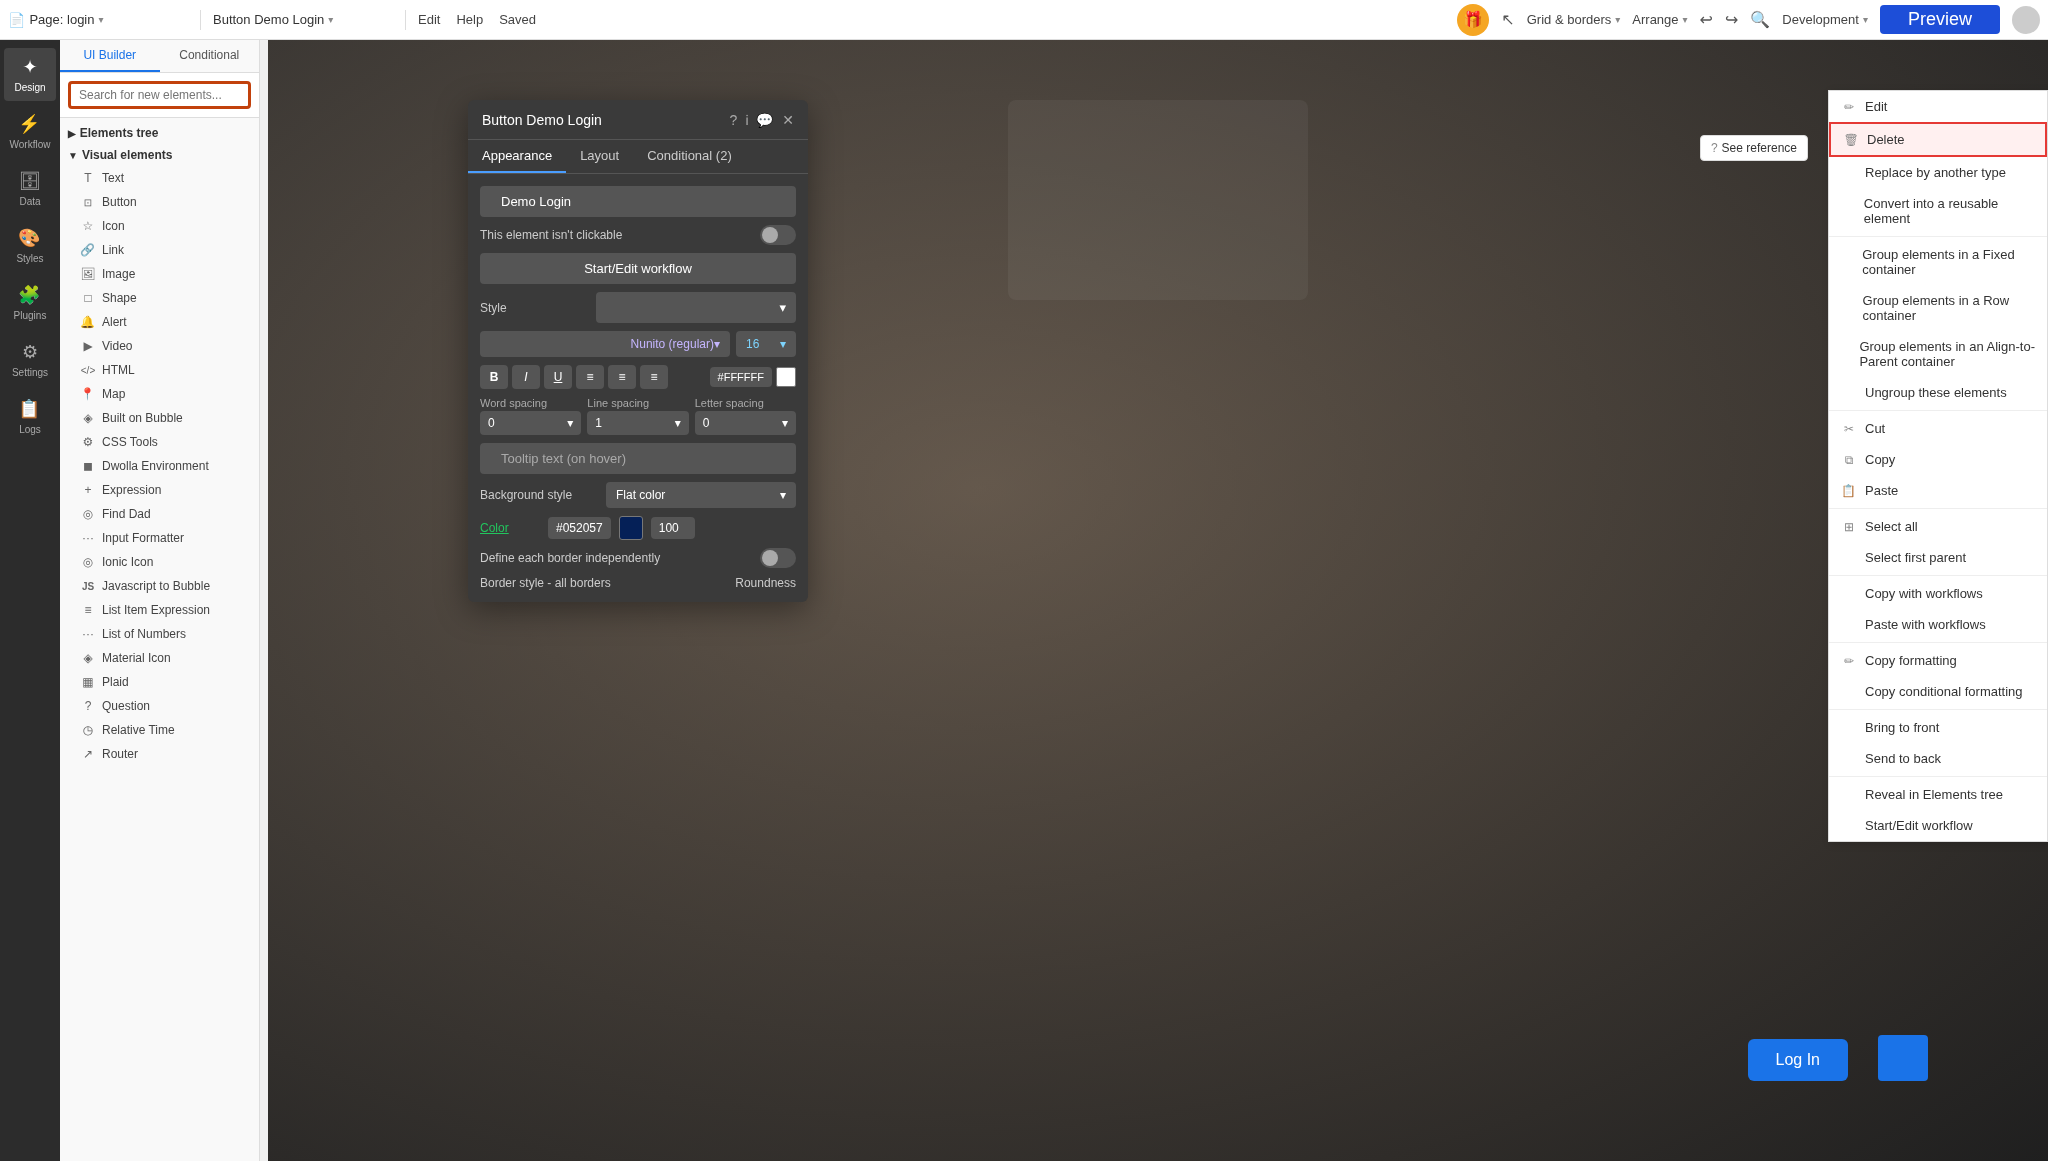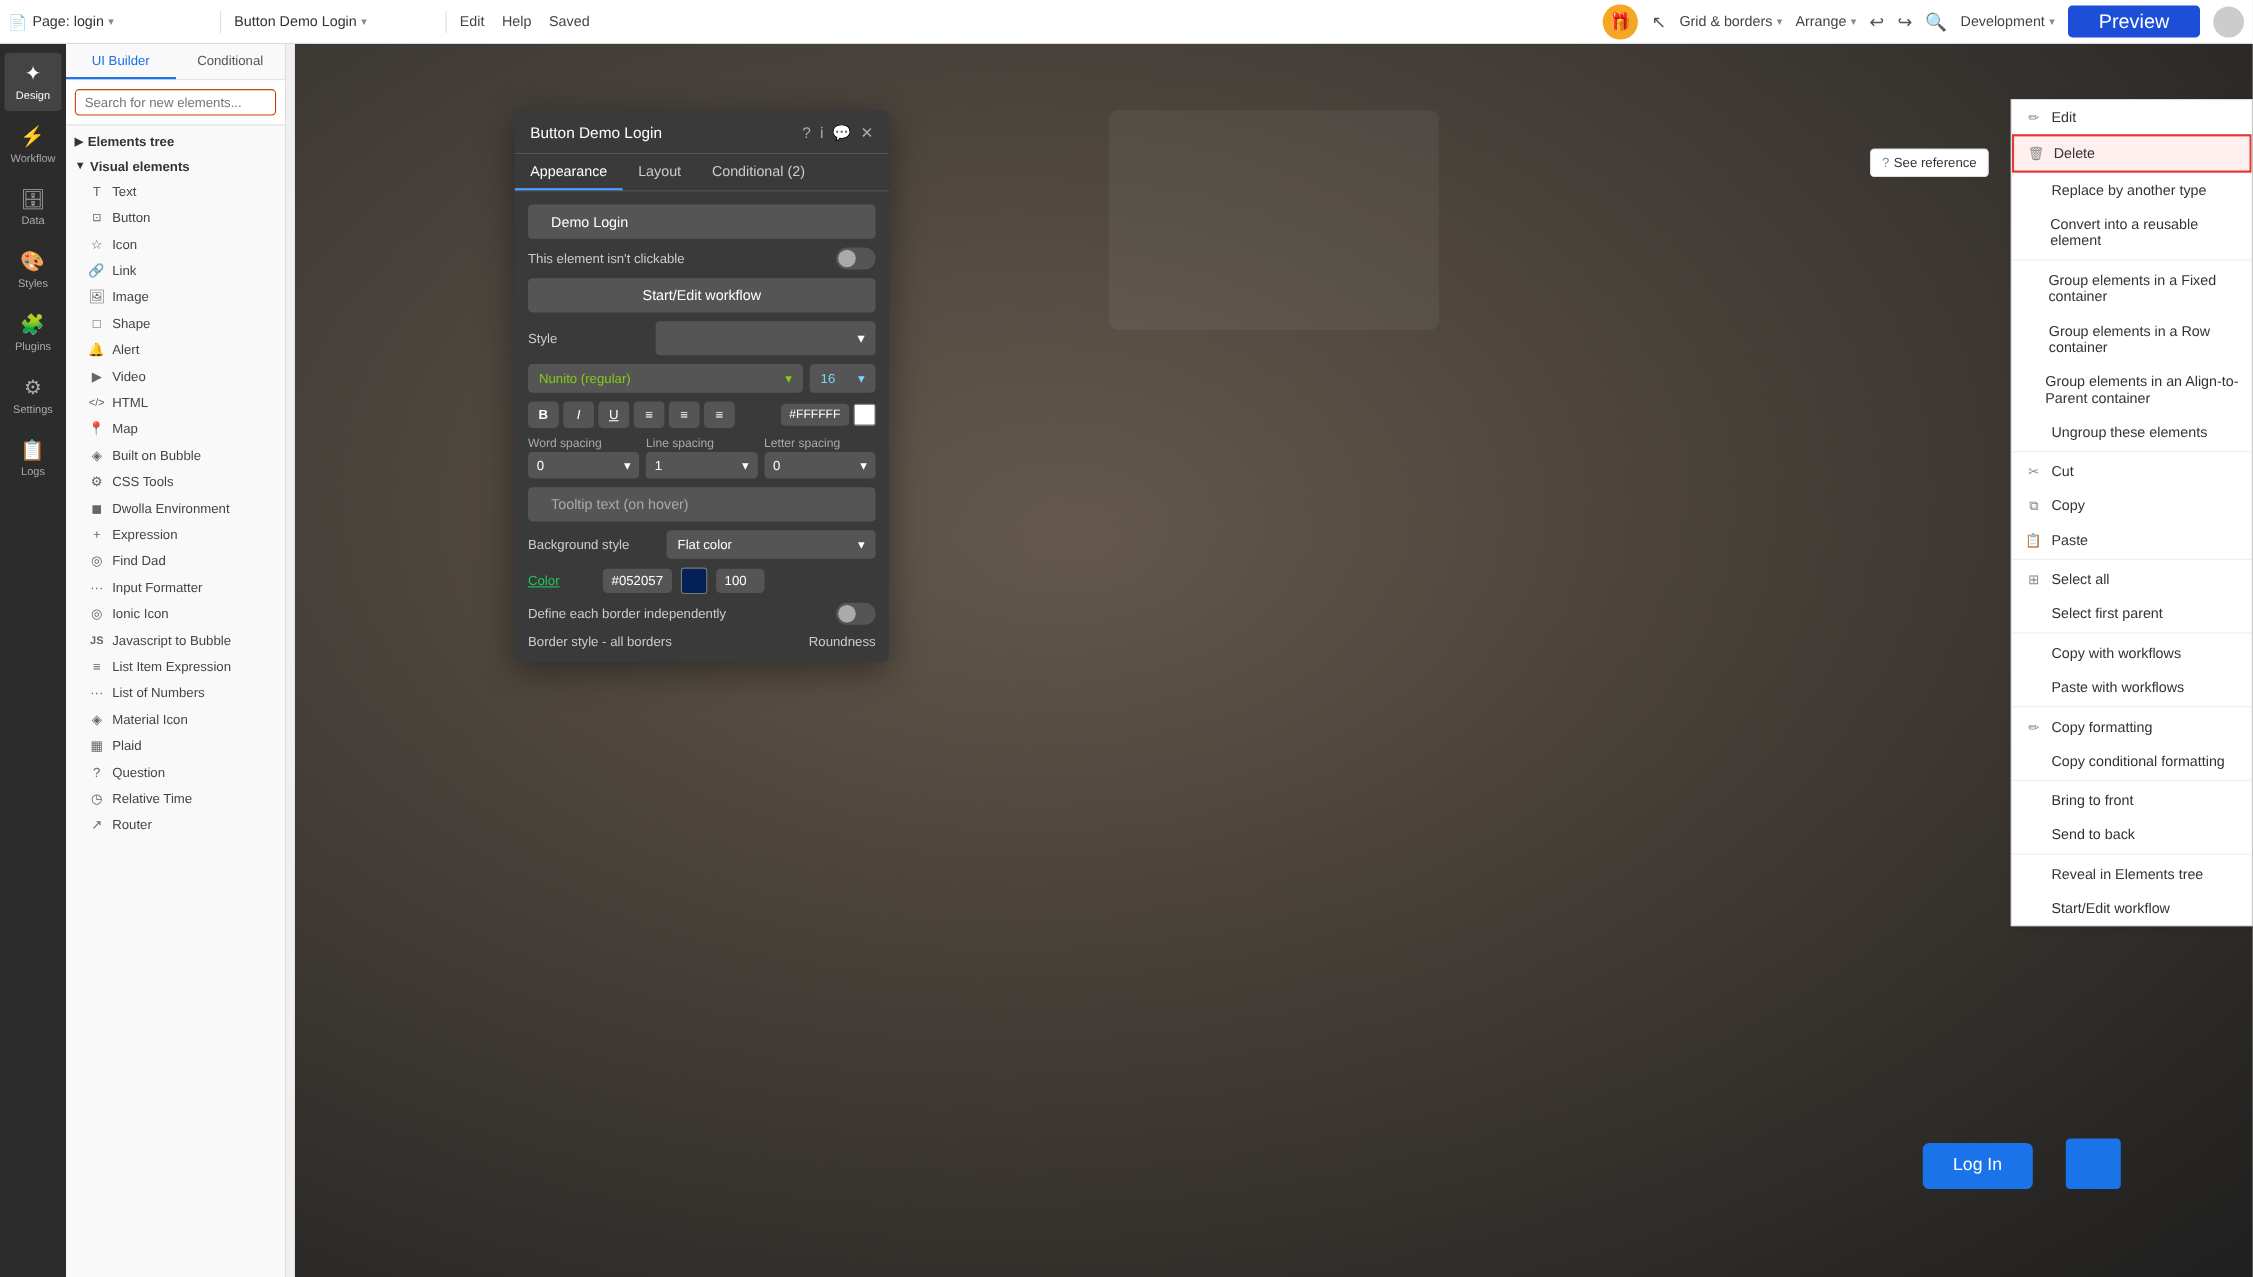--- a/index.html
+++ b/index.html
@@ -28,21 +28,21 @@
 
     
     .left-nav { width: 60px; background: #2c2c2c; display: flex; flex-direction: column; align-items: center; padding-top: 8px; gap: 4px; }
     .left-nav-item { display: flex; flex-direction: column; align-items: center; padding: 8px 4px; cursor: pointer; border-radius: 4px; width: 52px; color: #aaa; font-size: 10px; gap: 4px; }
     .left-nav-item.active { background: #444; color: #fff; }
     .nav-icon { font-size: 18px; }
 
     
     .elements-panel { width: 200px; background: #f9f9f9; border-right: 1px solid #ddd; overflow-y: auto; }
     .elements-header { padding: 8px; border-bottom: 1px solid #ddd; background: #fff; }
-    .elements-search { width: 100%; padding: 4px 8px; border: 1px solid #c2410c; border-radius: 4px; font-size: 12px; }
+    .elements-search { width: 100%; padding: 4px 8px; border: 3px solid #c2410c; border-radius: 4px; font-size: 12px; }
     .elements-section { padding: 4px 0; }
     .section-header { display: flex; align-items: center; gap: 4px; padding: 4px 8px; font-size: 12px; font-weight: 600; color: #333; cursor: pointer; }
     .section-arrow { font-size: 10px; }
     .element-item { display: flex; align-items: center; gap: 6px; padding: 5px 8px 5px 20px; font-size: 12px; color: #444; cursor: pointer; }
     .element-icon { width: 16px; text-align: center; color: #666; font-size: 12px; }
 
     
     .canvas { flex: 1; background: #e8e8e8; position: relative; overflow: hidden; }
 
     
@@ -64,21 +64,21 @@
     .modal-body { padding: 12px; display: flex; flex-direction: column; gap: 8px; }
     .modal-input { background: #555; border: none; border-radius: 4px; padding: 8px 21px; color: #fff; font-size: 13px; width: 100%; }
     .modal-input::placeholder { color: #aaa; }
     .modal-row { display: flex; align-items: center; justify-content: space-between; }
     .modal-label { font-size: 12px; color: #ccc; }
     .modal-toggle { width: 36px; height: 20px; background: #555; border-radius: 10px; position: relative; cursor: pointer; }
     .modal-toggle::after { content: ''; position: absolute; width: 16px; height: 16px; background: #aaa; border-radius: 50%; top: 2px; left: 2px; }
     .modal-btn { background: #555; border: none; border-radius: 4px; padding: 8px; color: #fff; font-size: 13px; text-align: center; cursor: pointer; width: 100%; }
     .modal-select { background: #555; border: none; border-radius: 4px; padding: 8px 10px; color: #fff; font-size: 13px; width: 100%; display: flex; justify-content: space-between; align-items: center; cursor: pointer; }
     .modal-font-row { display: flex; gap: 6px; align-items: center; }
-    .modal-font-select { background: #555; border: none; border-radius: 4px; padding: 6px 10px; color: #84cc16; font-size: 12px; flex: 1; display: flex; justify-content: space-between; align-items: center; }
+    .modal-font-select { background: #555; border: none; border-radius: 4px; padding: 6px 10px; color: #c4b5fd; font-size: 12px; flex: 1; display: flex; justify-content: flex-end; align-items: center; }
     .modal-font-size { background: #555; border: none; border-radius: 4px; padding: 6px 10px; color: #7dd3fc; font-size: 12px; width: 60px; display: flex; justify-content: space-between; align-items: center; }
     .modal-format-row { display: flex; gap: 4px; align-items: center; }
     .modal-format-btn { background: #555; border: none; border-radius: 4px; padding: 5px 8px; color: #fff; font-size: 12px; cursor: pointer; min-width: 28px; text-align: center; }
     .modal-format-btn.bold { font-weight: bold; }
     .modal-format-btn.italic { font-style: italic; }
     .modal-format-btn.underline { text-decoration: underline; }
     .modal-color-box { width: 20px; height: 20px; background: #fff; border-radius: 2px; border: 1px solid #777; }
     .modal-spacing-row { display: flex; gap: 6px; }
     .modal-spacing-item { flex: 1; }
     .modal-spacing-label { font-size: 11px; color: #aaa; margin-bottom: 2px; }

